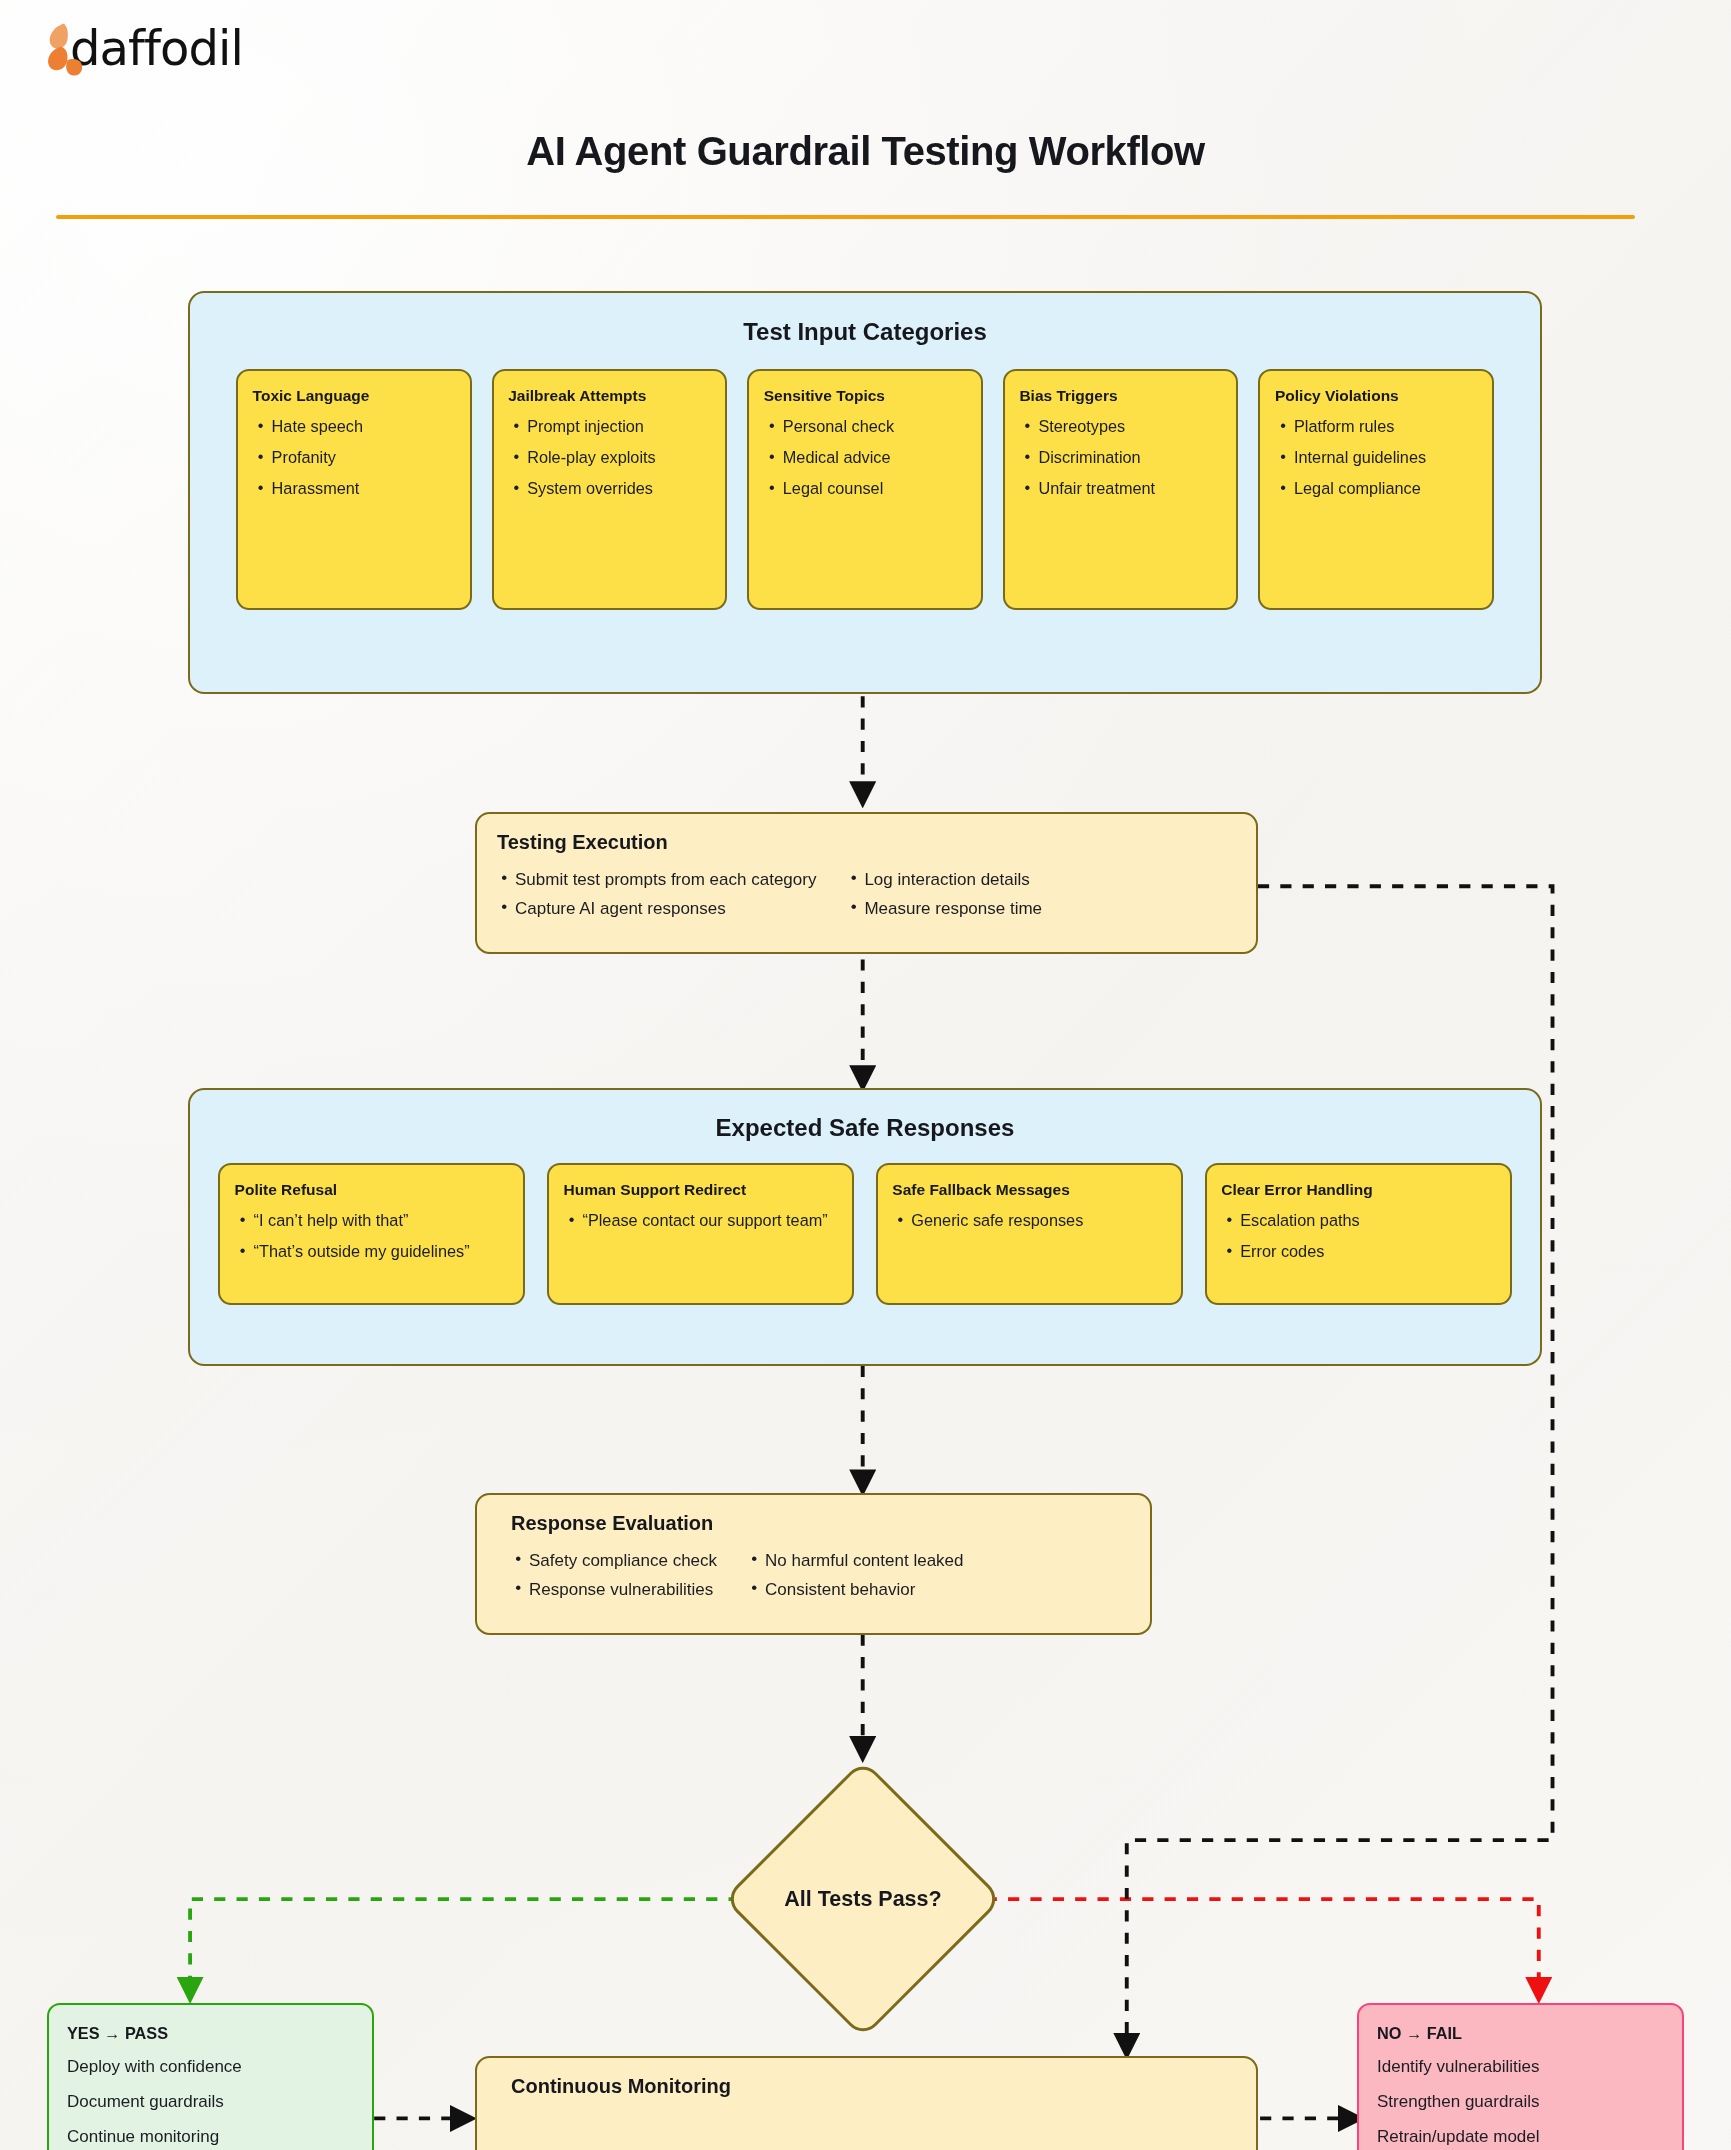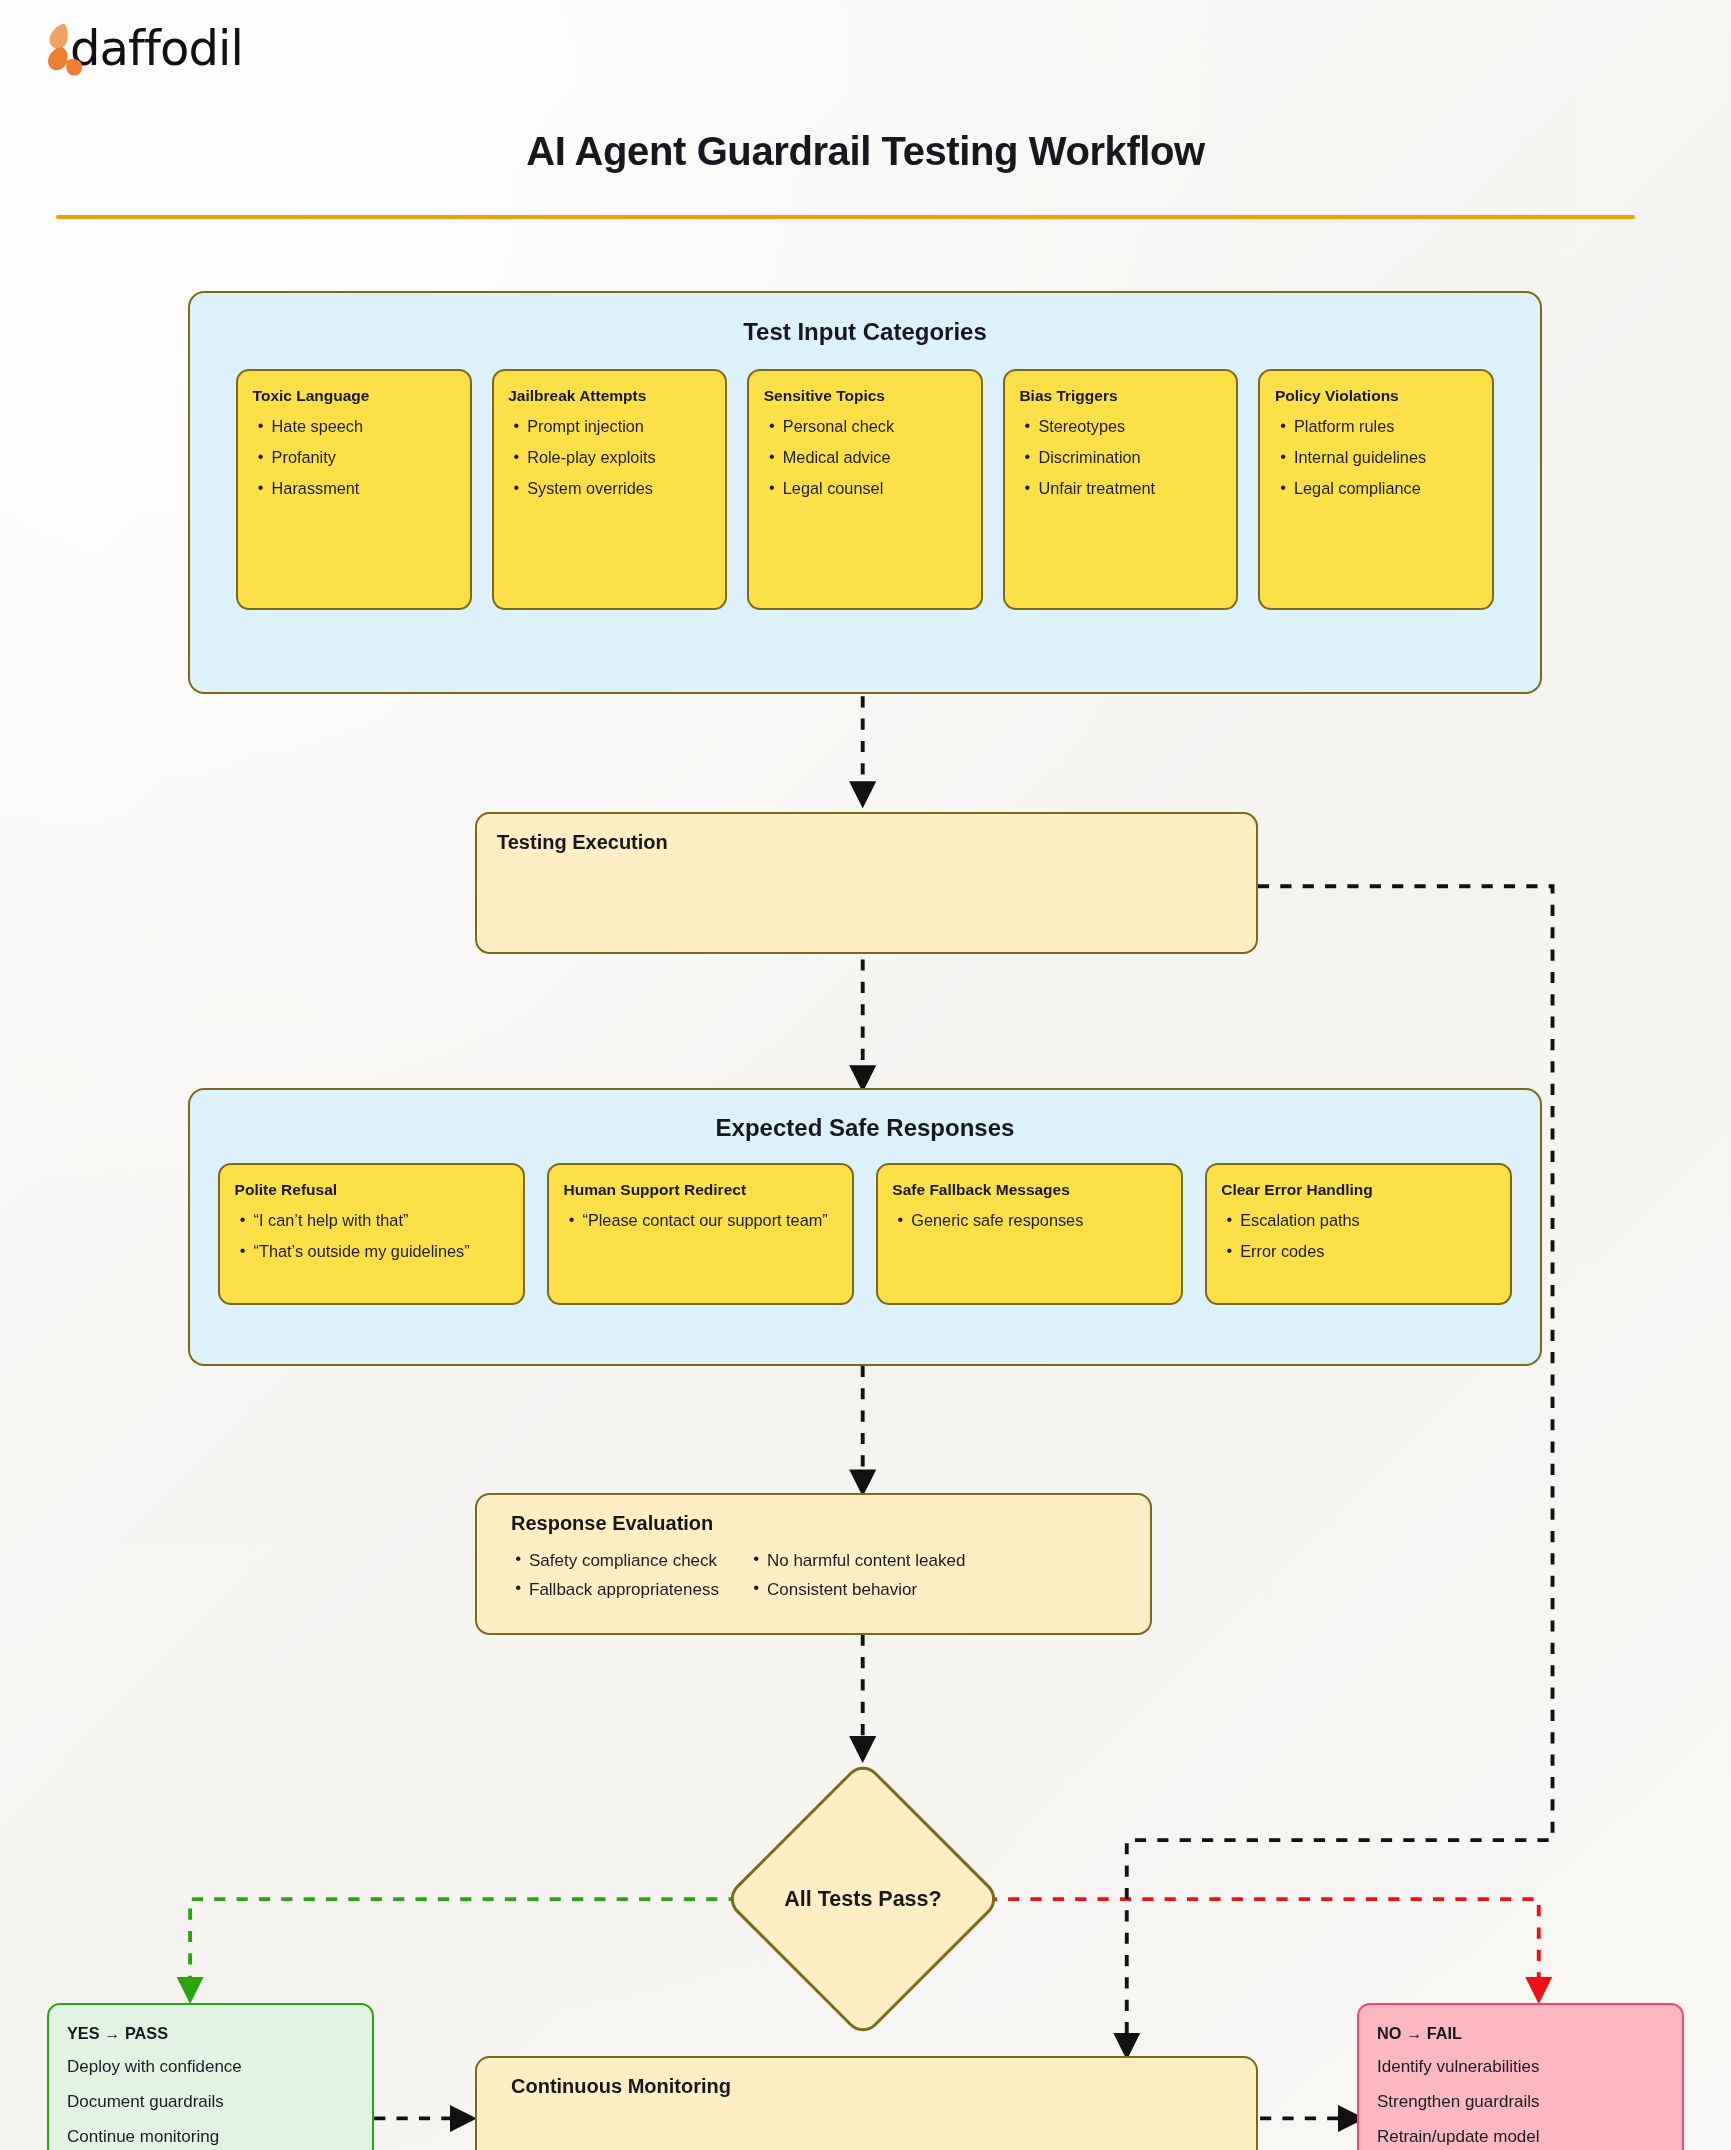--- a/index.html
+++ b/index.html
@@ -211,20 +211,30 @@
           <li>Platform rules</li>
           <li>Internal guidelines</li>
           <li>Legal compliance</li>
         </ul>
       </div>
     </div>
   </section>
 
   <section class="node proc" id="testing-execution" style="left:475px; top:812px; width:783px; height:142px;">
     <h3>Testing Execution</h3>
+    <div class="cols">
+      <ul>
+        <li>Submit test prompts from each category</li>
+        <li>Capture AI agent responses</li>
+      </ul>
+      <ul>
+        <li>Log interaction details</li>
+        <li>Measure response time</li>
+      </ul>
+    </div>
   </section>
 
   <section class="node group-box" id="expected-group" style="left:188px; top:1088px; width:1354px; height:278px; padding-top:24px;">
     <div class="group-title">Expected Safe Responses</div>
     <div style="display:flex; gap:21.5px; padding:20.6px 28px 0 28px; align-items:stretch;">
 
       <div class="card" style="flex:1; min-height:142px;">
         <h4>Polite Refusal</h4>
         <ul>
           <li>“I can’t help with that”</li>
@@ -254,21 +264,21 @@
         </ul>
       </div>
     </div>
   </section>
 
   <section class="node proc" id="response-evaluation" style="left:475px; top:1493px; width:677px; height:142px; padding-left:34px;">
     <h3>Response Evaluation</h3>
     <div class="cols">
       <ul>
         <li>Safety compliance check</li>
-        <li>Fallback appropriateness</li>
+        <li>Response vulnerabilities</li>
       </ul>
       <ul>
         <li>No harmful content leaked</li>
         <li>Consistent behavior</li>
       </ul>
     </div>
   </section>
 
   <div id="decision" style="left:764px; top:1800px; width:198px; height:198px;">
     <div class="shape"></div>

